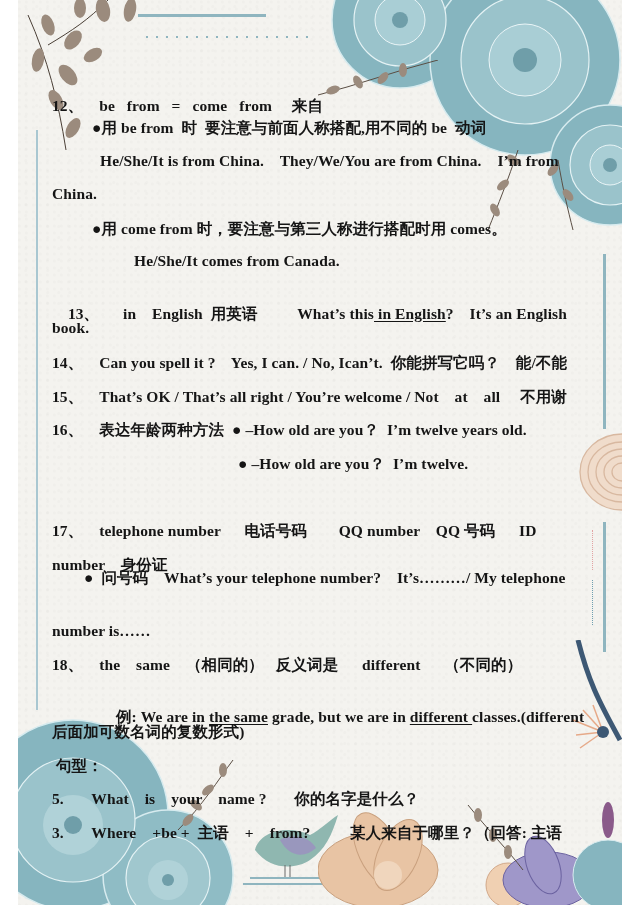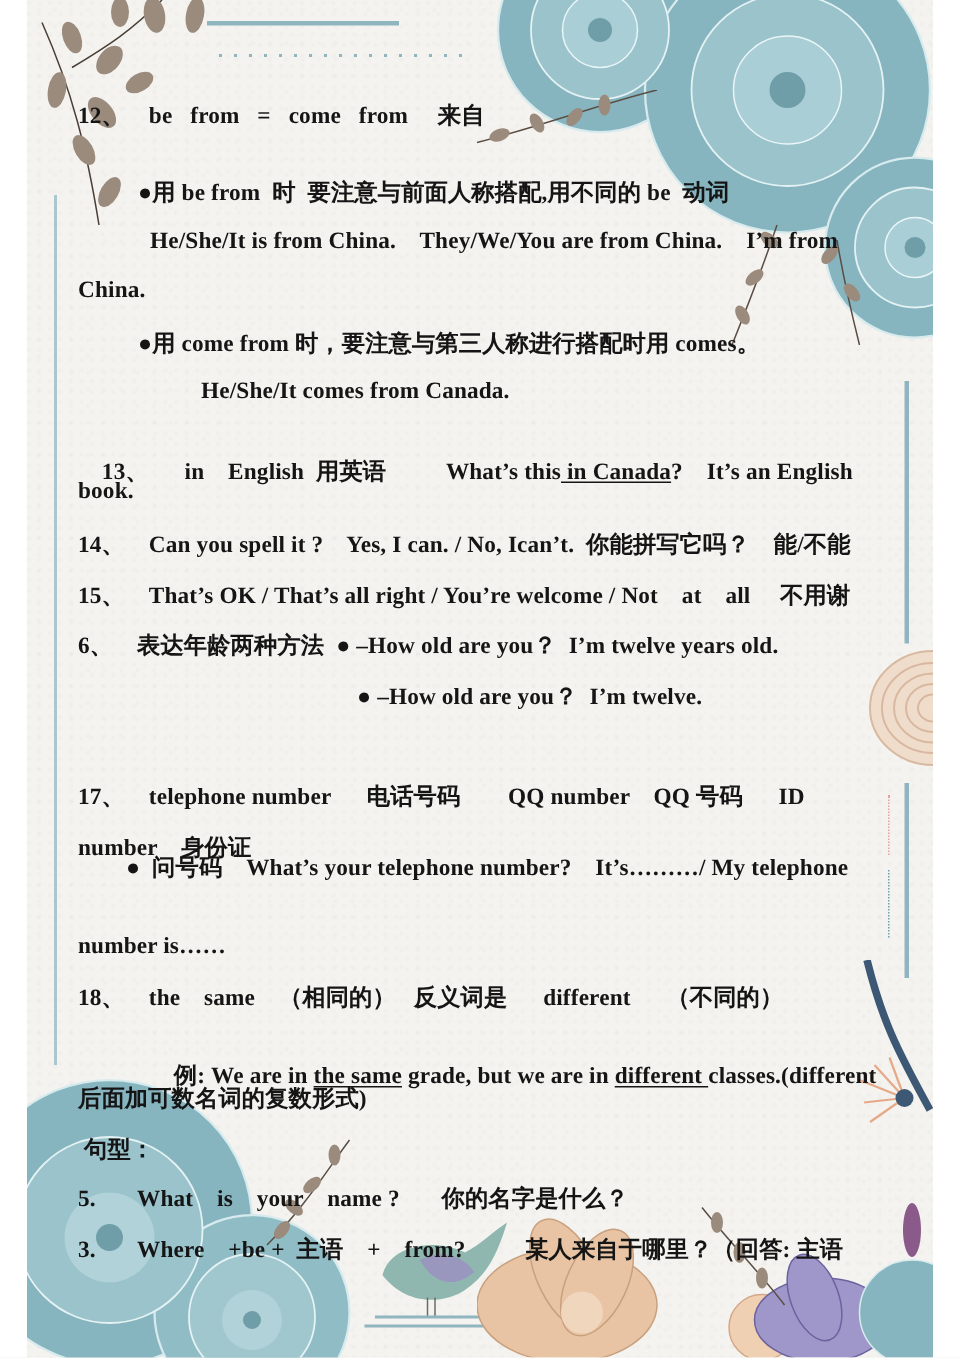--- a/index.html
+++ b/index.html
@@ -166,35 +166,35 @@
     <path d="M150 15 C170 40 190 60 205 80" stroke="#5a4e44" fill="none"></path>
     <g fill="#9b8b7d">
         <ellipse cx="160" cy="25" rx="4" ry="7"></ellipse>
         <ellipse cx="175" cy="45" rx="4" ry="7"></ellipse>
         <ellipse cx="190" cy="62" rx="4" ry="7"></ellipse>
       </g>
   </svg>
 </div>
 
 <div class="text-layer">
-  <div class="line" style="top:67px;">12、    be   from   =   come   from     来自</div>
+  <div class="line" style="top:96px;">12、    be   from   =   come   from     来自</div>
   <div class="line" style="top:118px;left:92px;">●用 be from  时  要注意与前面人称搭配,用不同的 be  动词</div>
   <div class="line" style="top:152px;left:100px;">He/She/It is from China.    They/We/You are from China.    I’m from</div>
   <div class="line" style="top:185px;text-align:center;">China.</div>
   <div class="line" style="top:219px;left:92px;">●用 come from 时，要注意与第三人称进行搭配时用 comes。</div>
   <div class="line" style="top:252px;left:100px;margin-left:34px;">He/She/It comes from Canada.</div>
 
   <div class="line" style="top:286px;">
-    <span>13、      in    English  用英语          What’s this</span><span class="u"> in Canada</span><span>?    It’s an English</span>
+    <span>13、      in    English  用英语          What’s this</span><span class="u"> in English</span><span>?    It’s an English</span>
   </div>
   <div class="line" style="top:319px;">book.</div>
 
   <div class="line" style="top:353px;">14、    Can you spell it ?    Yes, I can. / No, Ican’t.  你能拼写它吗？    能/不能</div>
   <div class="line" style="top:387px;">15、    That’s OK / That’s all right / You’re welcome / Not    at    all     不用谢</div>
-  <div class="line" style="top:420px;">6、    表达年龄两种方法  ● –How old are you？  I’m twelve years old.</div>
+  <div class="line" style="top:420px;">16、    表达年龄两种方法  ● –How old are you？  I’m twelve years old.</div>
   <div class="line" style="top:454px;left:238px;">● –How old are you？  I’m twelve.</div>
 
   <div class="line" style="top:521px;">17、    telephone number      电话号码        QQ number    QQ 号码      ID</div>
   <div class="line" style="top:555px;">number    身份证</div>
   <div class="line" style="top:568px;left:84px;">●  问号码    What’s your telephone number?    It’s………/ My telephone</div>
   <div class="line" style="top:622px;">number is……</div>
 
   <div class="line" style="top:655px;">18、    the    same    （相同的）   反义词是      different      （不同的）</div>
   <div class="line" style="top:689px;left:100px;">
     <span>例: We are in </span><span class="u">the same</span><span> grade, but we are in </span><span class="u">different </span><span>classes.(different</span>

